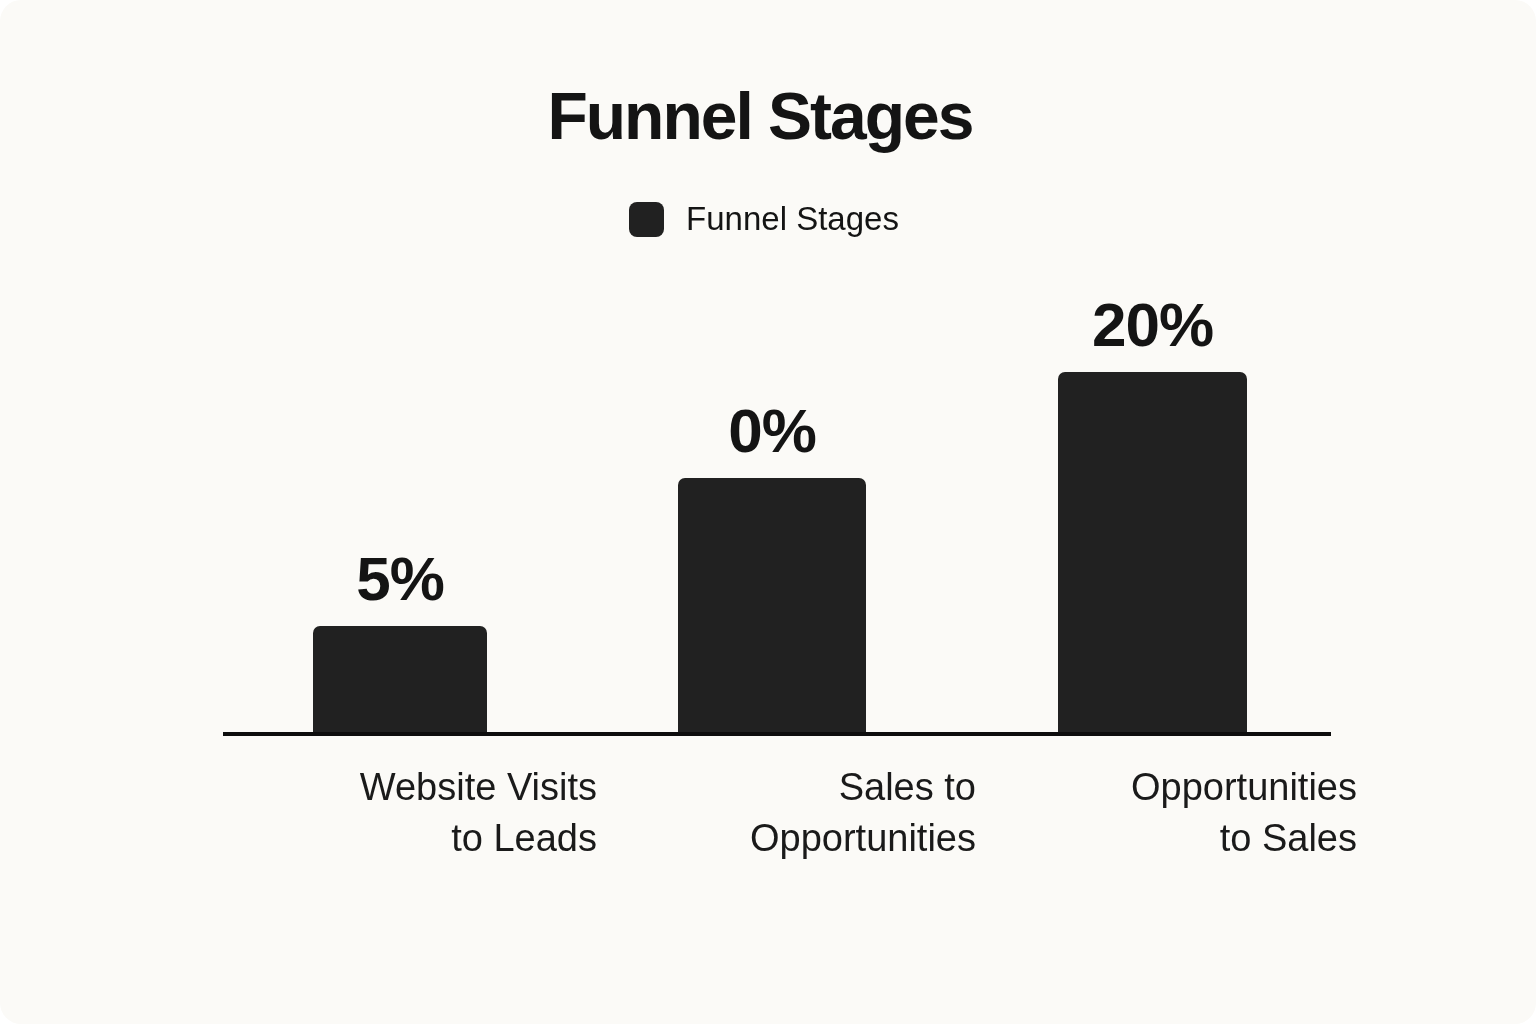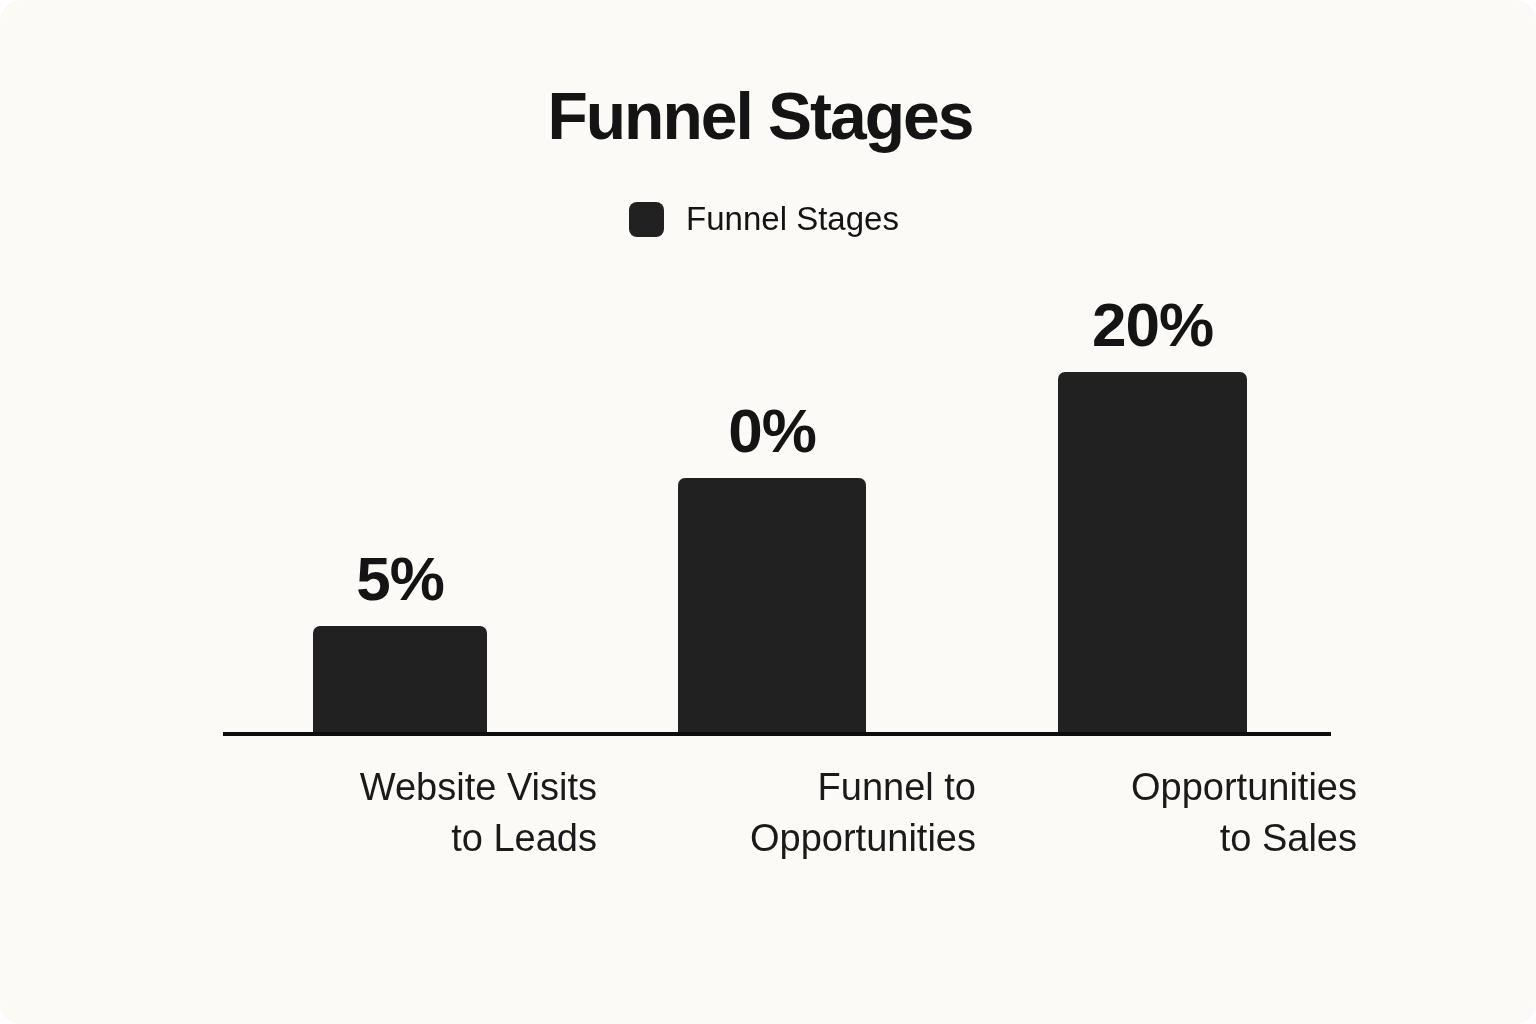--- a/index.html
+++ b/index.html
@@ -89,20 +89,20 @@
 
   <div id="plot">
     <div class="axis-line" id="axis" style="left: 223px; top: 732px; width: 1108px; height: 4px; background: rgb(13, 13, 13);"></div>
 
   <div class="bar" style="left: 313px; width: 174px; height: 106px; bottom: 292px; background: rgb(33, 33, 33);"></div>
       <div class="value-label" style="left: 233px; width: 334px; bottom: 410px; color: rgb(20, 20, 20);">5%</div>
       <div class="category-label" style="left: 203px; width: 394px; top: 762px;">Website Visits
 to Leads</div>
       <div class="bar" style="left: 678px; width: 188px; height: 254px; bottom: 292px; background: rgb(33, 33, 33);"></div>
       <div class="value-label" style="left: 598px; width: 348px; bottom: 558px; color: rgb(20, 20, 20);">0%</div>
-      <div class="category-label" style="left: 568px; width: 408px; top: 762px;">Funnel to
+      <div class="category-label" style="left: 568px; width: 408px; top: 762px;">Sales to
 Opportunities</div>
       <div class="bar" style="left: 1058px; width: 189px; height: 360px; bottom: 292px; background: rgb(33, 33, 33);"></div>
       <div class="value-label" style="left: 978px; width: 349px; bottom: 664px; color: rgb(20, 20, 20);">20%</div>
       <div class="category-label" style="left: 948px; width: 409px; top: 762px;">Opportunities
 to Sales</div>
     </div>
 </div>
 
 </body></html>

